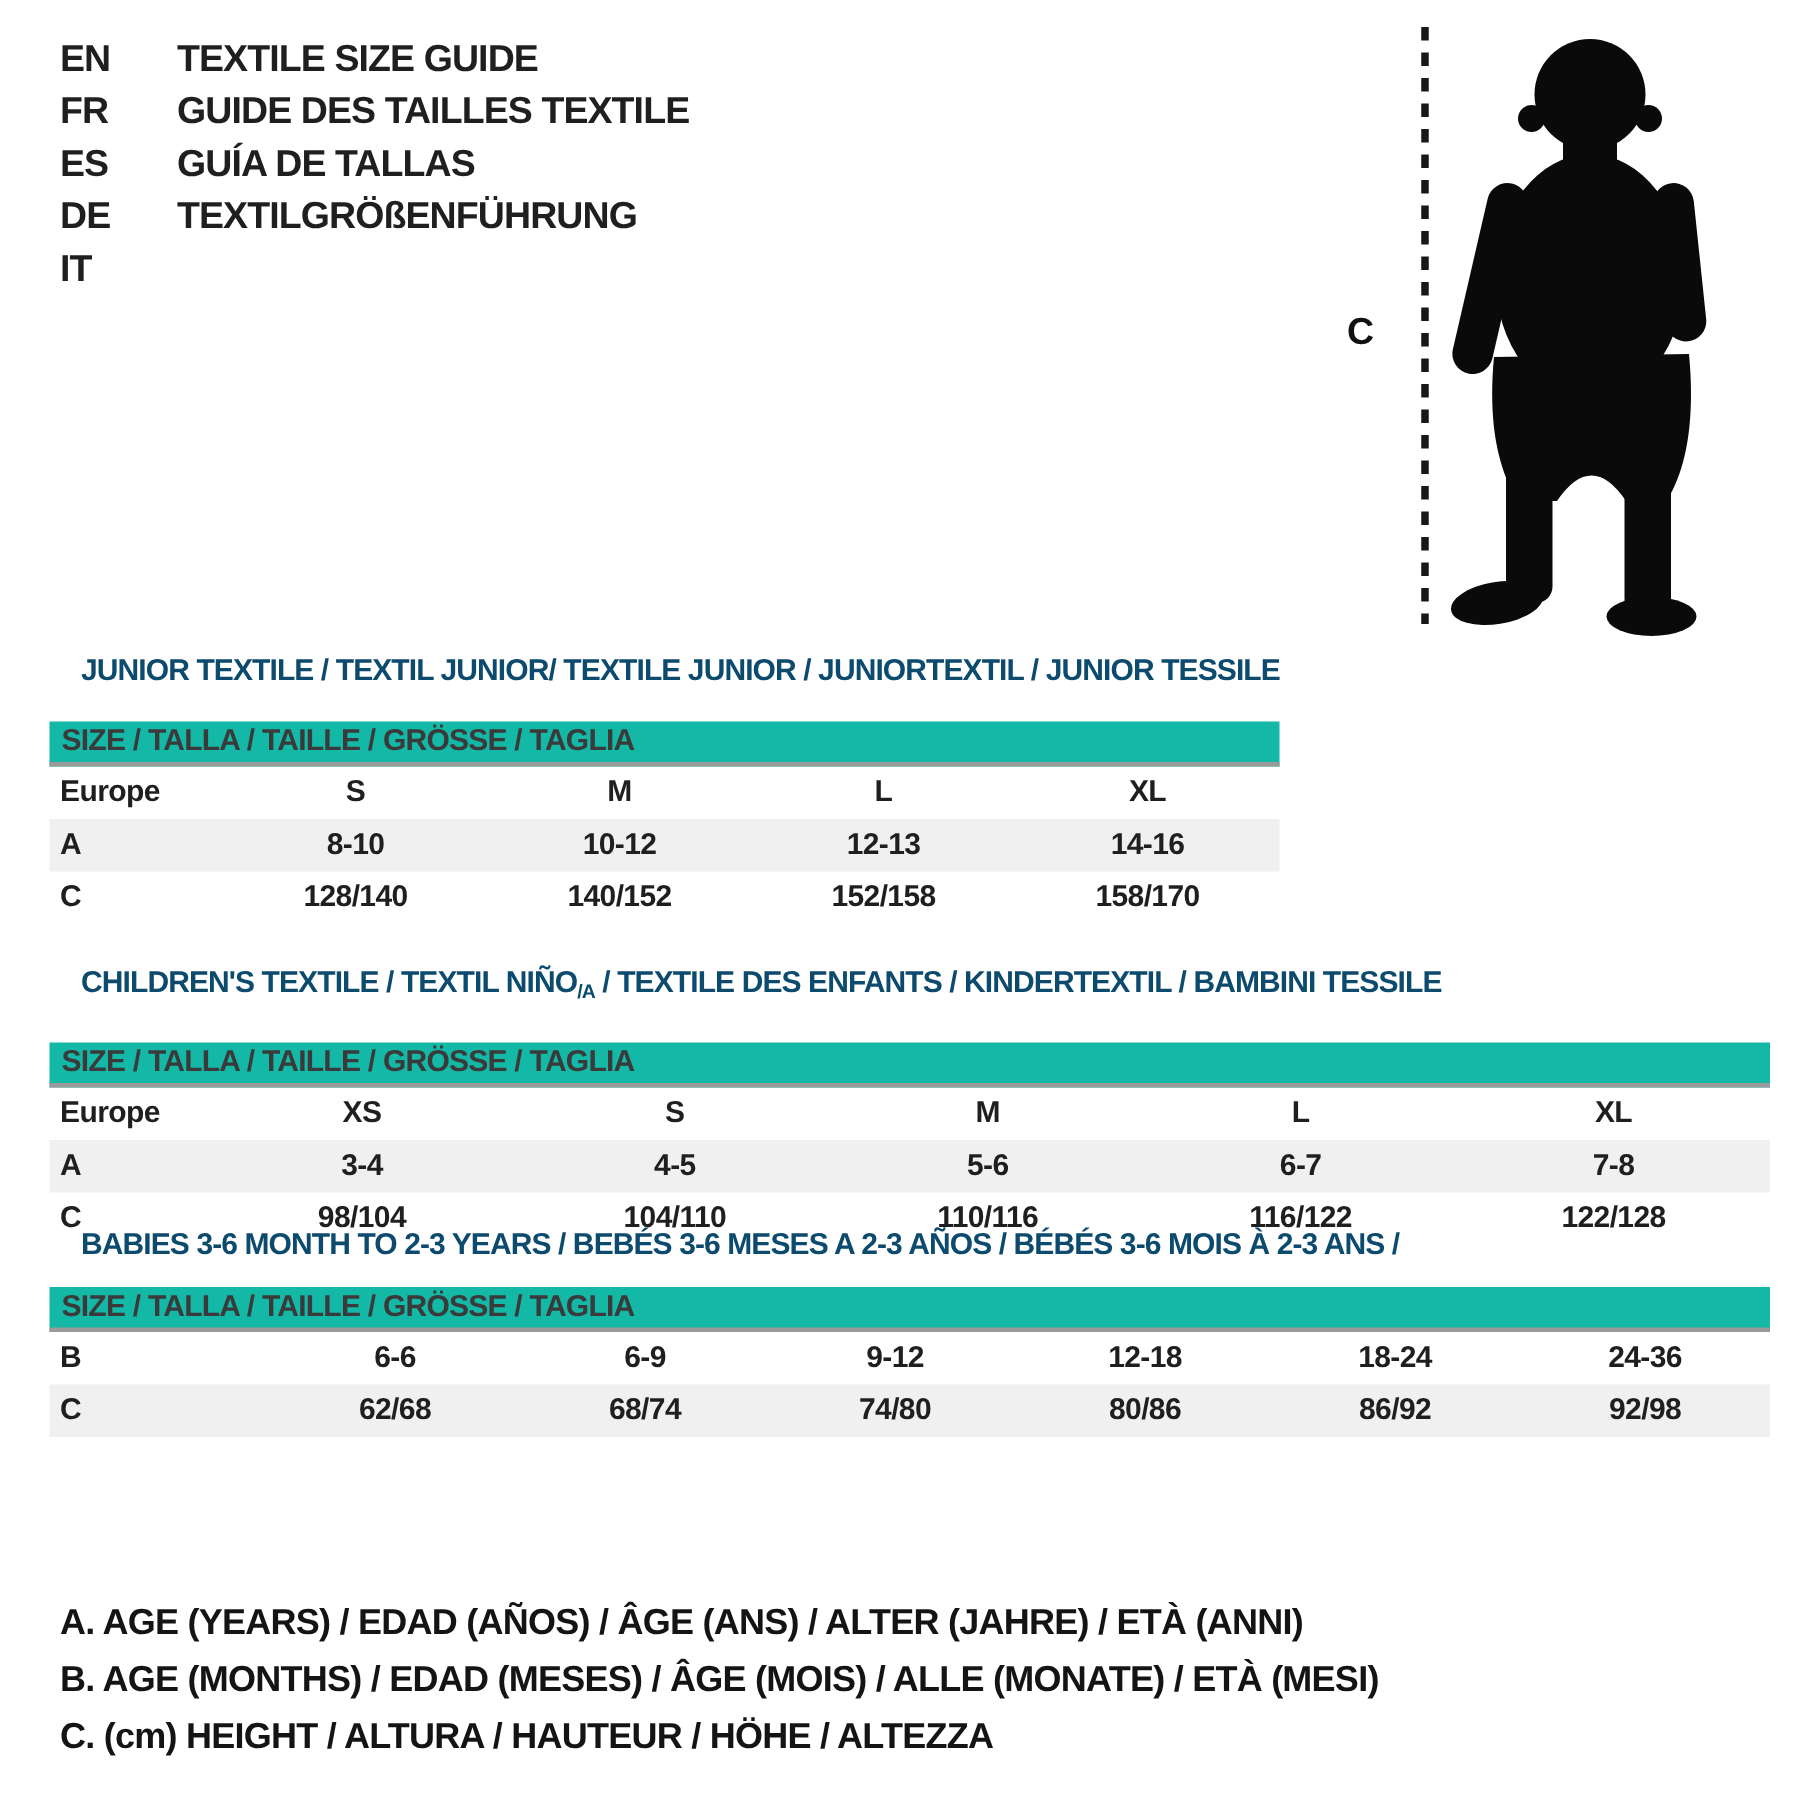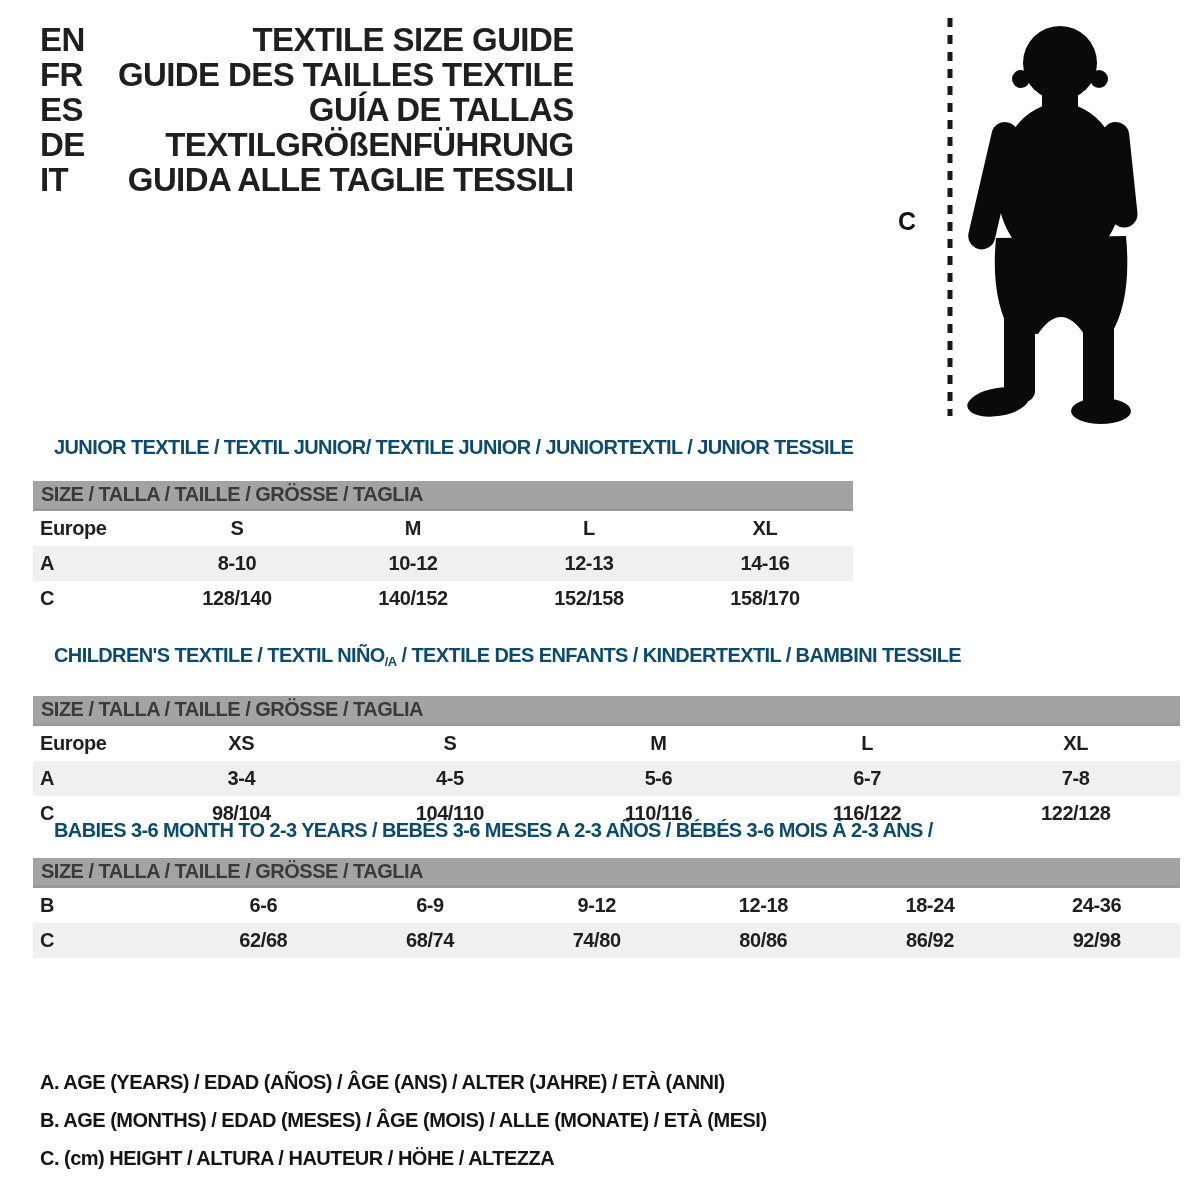--- a/index.html
+++ b/index.html
@@ -3,48 +3,48 @@
 <meta charset="utf-8">
 <style>
   html,body{margin:0;padding:0;background:#fff;}
   body{
     width:1200px;height:1200px;position:relative;overflow:hidden;
     font-family:"Liberation Sans","DejaVu Sans",sans-serif;
     font-weight:bold;color:#1f1f1f;font-stretch:condensed;
   }
   
   .lang-list{position:absolute;left:40px;top:22px;}
-  .lang-row{display:flex;line-height:35px;font-size:33px;letter-spacing:-0.6px;white-space:nowrap;justify-content:space-between;}
+  .lang-row{display:flex;line-height:35px;font-size:25px;letter-spacing:-0.6px;white-space:nowrap;}
   .lang-code{flex:0 0 78px;}
   
   .figure-wrap{position:absolute;left:880px;top:0;width:320px;height:440px;}
   .figure-wrap svg{display:block;width:320px;height:440px;}
   .c-label{position:absolute;left:18px;top:207px;font-size:25px;color:#111;}
   
   .section{position:absolute;left:33px;}
   .section-junior{top:435px;width:820px;--labelw:109px;}
   .section-children{top:643px;width:1147px;--labelw:97px;}
   .section-babies{top:812px;width:1147px;--labelw:140px;}
   .section-title{font-size:20px;line-height:24px;letter-spacing:-0.6px;white-space:nowrap;margin-left:21px;color:#0c4a6e;}
   .section-babies .section-title{line-height:37px;}
   .title-line .sub{font-size:13px;vertical-align:-4px;}
   .size-table{margin-top:22px;}
   .section-babies .size-table{margin-top:9px;}
   .size-bar{
-    background:#a3a3a3;border-bottom:3px solid #9a9a9a;
+    background:#14b8a6;border-bottom:3px solid #9a9a9a;
     height:27px;line-height:27px;padding-left:8px;
     font-size:20px;letter-spacing:-0.5px;color:#3a3a3a;
   }
-  .row{display:flex;height:35px;align-items:center;font-size:20px;letter-spacing:-0.4px;justify-content:center;}
+  .row{display:flex;height:35px;align-items:center;font-size:20px;letter-spacing:-0.4px;}
   .row.shaded{background:#f0f0f0;}
   .cell{flex:1;text-align:center;}
   .cell.label{flex:0 0 var(--labelw);text-align:left;padding-left:7px;}
   
   .footnotes{position:absolute;left:40px;top:1063px;}
-  .footnote{font-size:20px;line-height:38px;letter-spacing:-0.5px;white-space:nowrap;color:#141414;}
+  .footnote{font-size:24px;line-height:38px;letter-spacing:-0.5px;white-space:nowrap;color:#141414;}
 </style>
 </head>
 <body>
 
 <div class="lang-list">
     <div class="lang-row">
       <span class="lang-code">EN</span>
       <span class="lang-title">TEXTILE SIZE GUIDE</span>
     </div>
     <div class="lang-row">
@@ -54,21 +54,20 @@
     <div class="lang-row">
       <span class="lang-code">ES</span>
       <span class="lang-title">GUÍA DE TALLAS</span>
     </div>
     <div class="lang-row">
       <span class="lang-code">DE</span>
       <span class="lang-title">TEXTILGRÖßENFÜHRUNG</span>
     </div>
     <div class="lang-row">
       <span class="lang-code">IT</span>
-      <span class="lang-title">GUIDA ALLE TAGLIE TESSILI</span>
     </div>
   </div>
 
 <div class="figure-wrap">
   <svg viewBox="0 0 320 440" aria-hidden="true">
     <line x1="70" y1="18" x2="70" y2="416" stroke="#181818" stroke-width="5" stroke-dasharray="9 8"></line>
     <g fill="#0a0a0a">
       <circle cx="180" cy="63" r="37"></circle>
       <circle cx="141" cy="79" r="9"></circle>
       <circle cx="219" cy="79" r="9"></circle>

